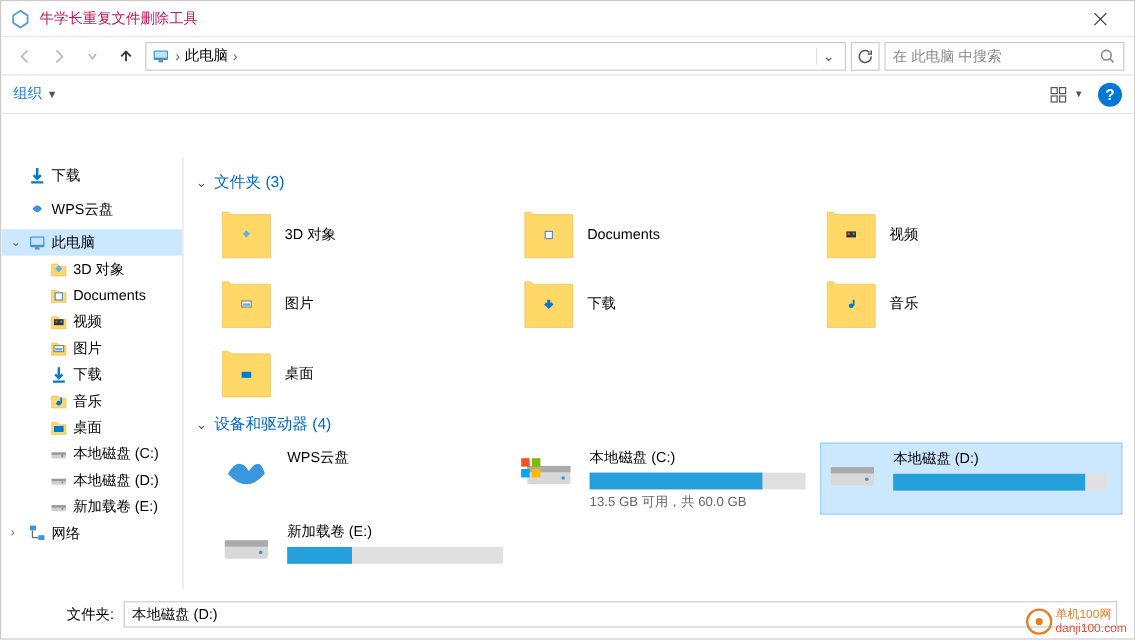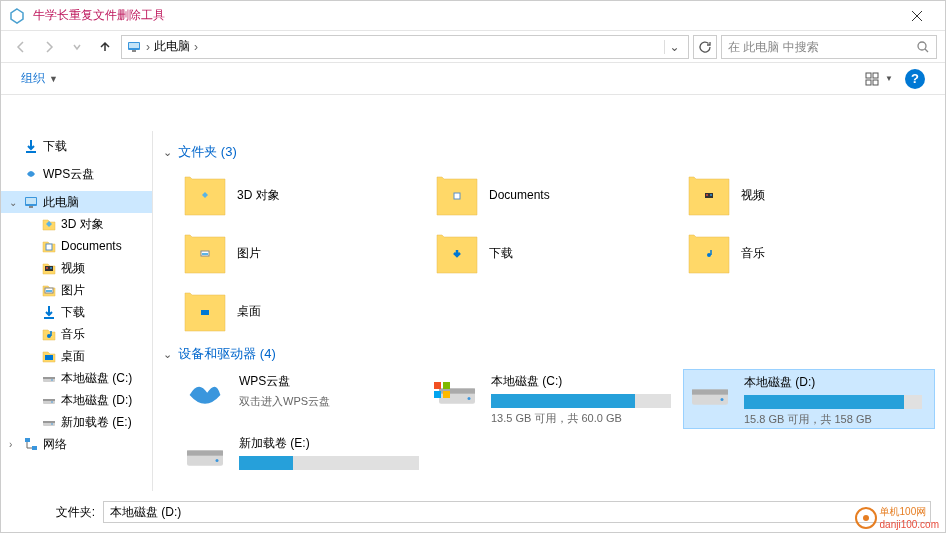--- a/index.html
+++ b/index.html
@@ -11,25 +11,25 @@
 .titlebar .close { width: 40px; height: 28px; display: flex; align-items: center; justify-content: center; cursor: pointer; }
 
 .navbar { height: 32px; display: flex; align-items: center; padding: 0 8px; gap: 4px; border-bottom: 1px solid #e5e5e5; }
 .nav-arrow { width: 24px; height: 24px; display: flex; align-items: center; justify-content: center; color: #aaa; cursor: pointer; }
 .nav-arrow.enabled { color: #333; }
 .breadcrumb { flex: 1; height: 24px; border: 1px solid #ccc; display: flex; align-items: center; padding: 0 4px; gap: 4px; font-size: 12px; }
 .breadcrumb .pc-icon { width: 16px; height: 16px; display: inline-block; }
 .breadcrumb .chev { color: #666; }
 .breadcrumb .drop { margin-left: auto; width: 20px; text-align: center; color: #555; border-left: 1px solid #ddd; }
 .refresh-btn { width: 24px; height: 24px; border: 1px solid #ccc; display: flex; align-items: center; justify-content: center; cursor: pointer; }
-.search { width: 216px; height: 24px; border: 1px solid #ccc; display: flex; align-items: center; padding: 0 6px; font-size: 12px; }
+.search { width: 200px; height: 24px; border: 1px solid #ccc; display: flex; align-items: center; padding: 0 6px; font-size: 12px; }
 .search input { border: none; outline: none; flex: 1; font-size: 12px; }
 .search input::placeholder { color: #888; }
 
-.toolbar { height: 32px; display: flex; align-items: center; padding: 0 20px; gap: 8px; border-bottom: 1px solid #e5e5e5; }
+.toolbar { height: 32px; display: flex; align-items: center; padding: 0 10px; gap: 8px; border-bottom: 1px solid #e5e5e5; }
 .toolbar .org { font-size: 12px; color: #1976d2; cursor: pointer; display: flex; align-items: center; gap: 4px; }
 .toolbar .spacer { flex: 1; }
 .toolbar .view-btn { width: 36px; height: 22px; border: 1px solid transparent; display: flex; align-items: center; justify-content: center; cursor: pointer; color: #555; }
 .toolbar .help { width: 20px; height: 20px; border-radius: 50%; background: #0078d4; color: #fff; display: flex; align-items: center; justify-content: center; font-size: 13px; font-weight: bold; cursor: pointer; }
 
 .main { display: flex; height: 360px; margin-top: 36px; }
 .sidebar { width: 152px; border-right: 1px solid #e5e5e5; overflow-y: auto; padding: 4px 0; }
 .tree-item { display: flex; align-items: center; height: 22px; padding-left: 8px; font-size: 12px; cursor: pointer; gap: 4px; }
 .tree-item .exp { width: 10px; color: #666; font-size: 10px; }
 .tree-item.indent { padding-left: 26px; }
@@ -387,21 +387,20 @@
     </div>
     <div class="devices-grid" id="devices">
         <div class="device-item">
           <div class="thumb" style="position:relative">
             <svg width="44" height="44" viewBox="0 0 44 44">
               <path d="M6.6 22 Q15.399999999999999 6.6 24.200000000000003 19.8 Q33 6.6 37.4 22 Q22 39.6 6.6 22 Z" fill="#3a96dd"></path>
             </svg>
           </div>
           <div class="info">
             <div class="dname">WPS云盘</div>
-            <div class="sub">双击进入WPS云盘</div>
           </div>
         </div>
         <div class="device-item">
           <div class="thumb" style="position:relative">
             <svg width="44" height="44" viewBox="0 0 44 44">
               <rect x="4" y="15.399999999999999" width="36" height="15.399999999999999" fill="#d8d8d8" rx="2"></rect>
               <rect x="4" y="15.399999999999999" width="36" height="5.279999999999999" fill="#aaa"></rect>
               <circle cx="34" cy="25.52" r="1.5" fill="#3a96dd"></circle>
             </svg>
             <div style="position:absolute;left:-2px;top:8px">
@@ -427,21 +426,20 @@
               <rect x="4" y="15.399999999999999" width="36" height="15.399999999999999" fill="#d8d8d8" rx="2"></rect>
               <rect x="4" y="15.399999999999999" width="36" height="5.279999999999999" fill="#aaa"></rect>
               <circle cx="34" cy="25.52" r="1.5" fill="#3a96dd"></circle>
             </svg>
           </div>
           <div class="info">
             <div class="dname">本地磁盘 (D:)</div>
             <div class="bar">
               <div class="fill" style="width:90%"></div>
             </div>
-            <div class="stats">15.8 GB 可用，共 158 GB</div>
           </div>
         </div>
         <div class="device-item">
           <div class="thumb" style="position:relative">
             <svg width="44" height="44" viewBox="0 0 44 44">
               <rect x="4" y="15.399999999999999" width="36" height="15.399999999999999" fill="#d8d8d8" rx="2"></rect>
               <rect x="4" y="15.399999999999999" width="36" height="5.279999999999999" fill="#aaa"></rect>
               <circle cx="34" cy="25.52" r="1.5" fill="#3a96dd"></circle>
             </svg>
           </div>

